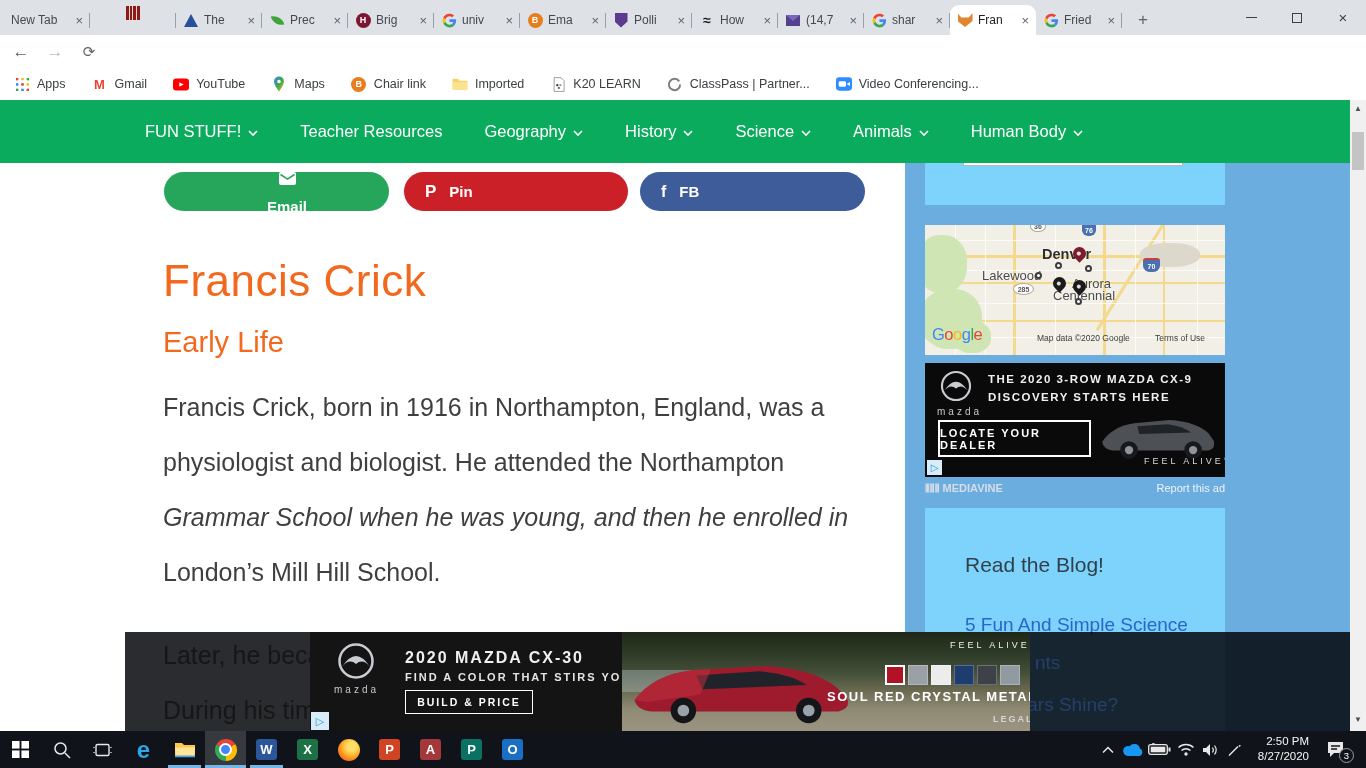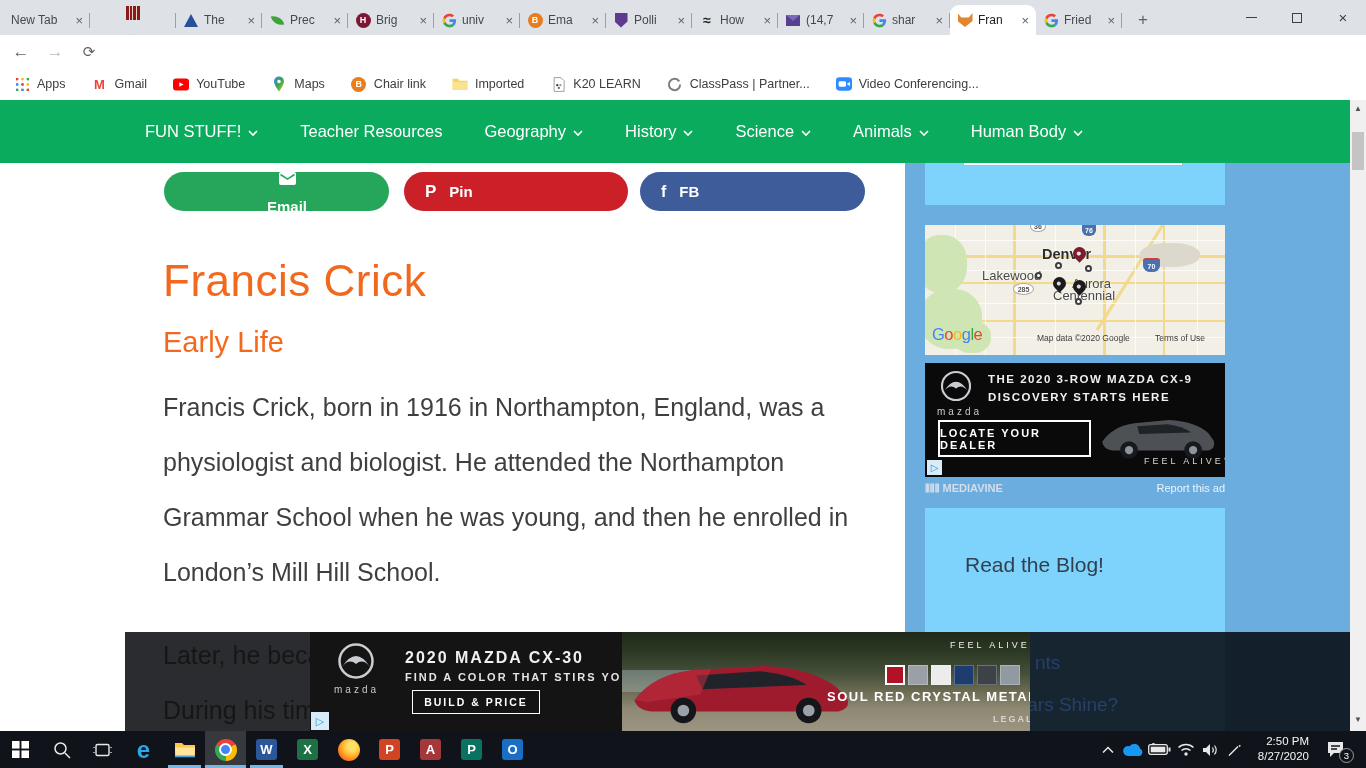--- a/index.html
+++ b/index.html
@@ -447,21 +447,21 @@
             <span class="share-glyph" style="font-size:16px;">f</span>
           </span>
           <span>FB</span>
         </div>
       </div>
     <div class="h1">Francis Crick</div>
     <div class="h2">Early Life</div>
     <div id="paragraph">
         <div class="pline" style="top: 393px;">Francis Crick, born in 1916 in Northampton, England, was a</div>
         <div class="pline" style="top: 448px;">physiologist and biologist. He attended the Northampton</div>
-        <div class="pline" style="top: 503px;">Grammar School when he was young, and then he enrolled in</div>
+        <div class="pline" style="top: 503px; font-style: italic;">Grammar School when he was young, and then he enrolled in</div>
         <div class="pline" style="top: 558px;">London’s Mill Hill School.</div>
       </div>
 
     <div class="sb-bg"></div>
     <div class="sb-box sb-search">
       <input type="text" style="">
     </div>
 
     <div class="sb-box map" id="map">
         <div class="road-y" style="left: 0px; top: 30px; width: 300px; height: 3px;"></div>
@@ -525,20 +525,21 @@
       <div class="adchoice" style="left:2px;top:97px;width:15px;height:15px;">▷</div>
     </div>
 
     <div class="mediavine">
       <span>⦀⦀⦀ <span>MEDIAVINE</span></span>
       <span class="rep">Report this ad</span>
     </div>
 
     <div class="sb-box blog">
       <div class="blog-h">Read the Blog!</div>
+      <div class="blog-link">5 Fun And Simple Science</div>
     </div>
   </div>
 
   <div class="overlay"></div>
 
   <div id="obscured">
       <div class="obsc" style="top: 641px;">Later, he beca</div>
       <div class="obsc" style="top: 696px;">During his tim</div>
     </div>
   <div class="frag" style="left:1035px;top:652px;">nts</div>
@@ -546,21 +547,21 @@
 
   <div class="banner">
     <div class="bn-left">
       <svg style="position:absolute;left:26px;top:9px;" width="40" height="40" viewBox="0 0 40 40">
         <circle cx="20" cy="20" r="16.5" fill="none" stroke="#c9ccd1" stroke-width="2.5"></circle>
         <path d="M6 26 Q20 4 34 26 Q27 17 20 23 Q13 17 6 26 Z" fill="#c9ccd1"></path>
       </svg>
       <div class="mz-word" style="left:24px;top:52px;">mazda</div>
       <div class="mz-line" style="left:95px;top:17px;font-size:16px;letter-spacing:2px;">2020 MAZDA CX-30</div>
       <div class="mz-line" style="left:95px;top:39px;font-size:11px;letter-spacing:2px;color:#e4e4e4;">FIND A COLOR THAT STIRS YOU</div>
-      <div class="mz-btn" style="left:95px;top:58px;width:128px;height:24px;font-size:10.5px;border-width:1.5px;margin-left:7px;">BUILD &amp; PRICE</div>
+      <div class="mz-btn" style="left:95px;top:58px;width:128px;height:24px;font-size:10.5px;border-width:1.5px;">BUILD &amp; PRICE</div>
     </div>
     <div class="bn-right">
       <div class="lake"></div>
       <svg style="position:absolute;left:4px;top:14px;" width="255" height="78" viewBox="0 0 240 72">
         <path d="M8 50 Q26 26 62 22 L130 18 Q176 20 198 38 L208 48 Q212 58 200 61 L24 61 Q10 59 8 50 Z" fill="#9e1b2e"></path>
         <path d="M66 27 L126 23 Q156 26 170 36 L72 40 Z" fill="#20242a"></path>
         <path d="M8 50 Q26 26 62 22 L80 21 L70 45 L20 52 Z" fill="#c0303f" opacity=".55"></path>
         <circle cx="54" cy="60" r="12" fill="#14161a"></circle>
           <circle cx="54" cy="60" r="5.5" fill="#9aa1a8"></circle>
         <circle cx="172" cy="60" r="12" fill="#14161a"></circle>

